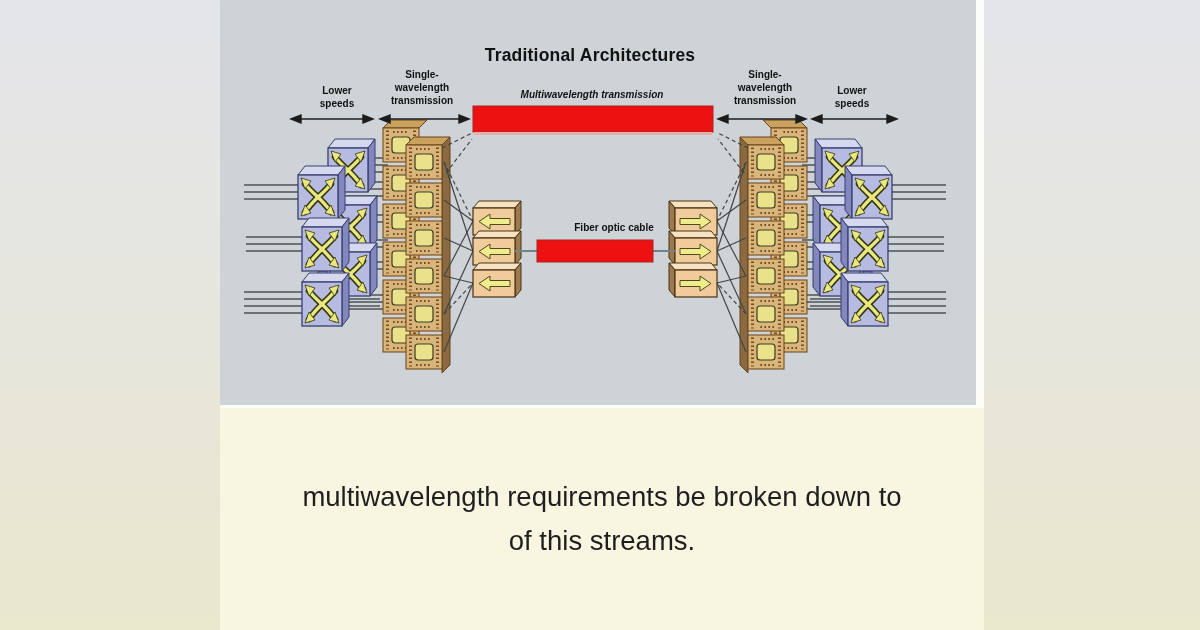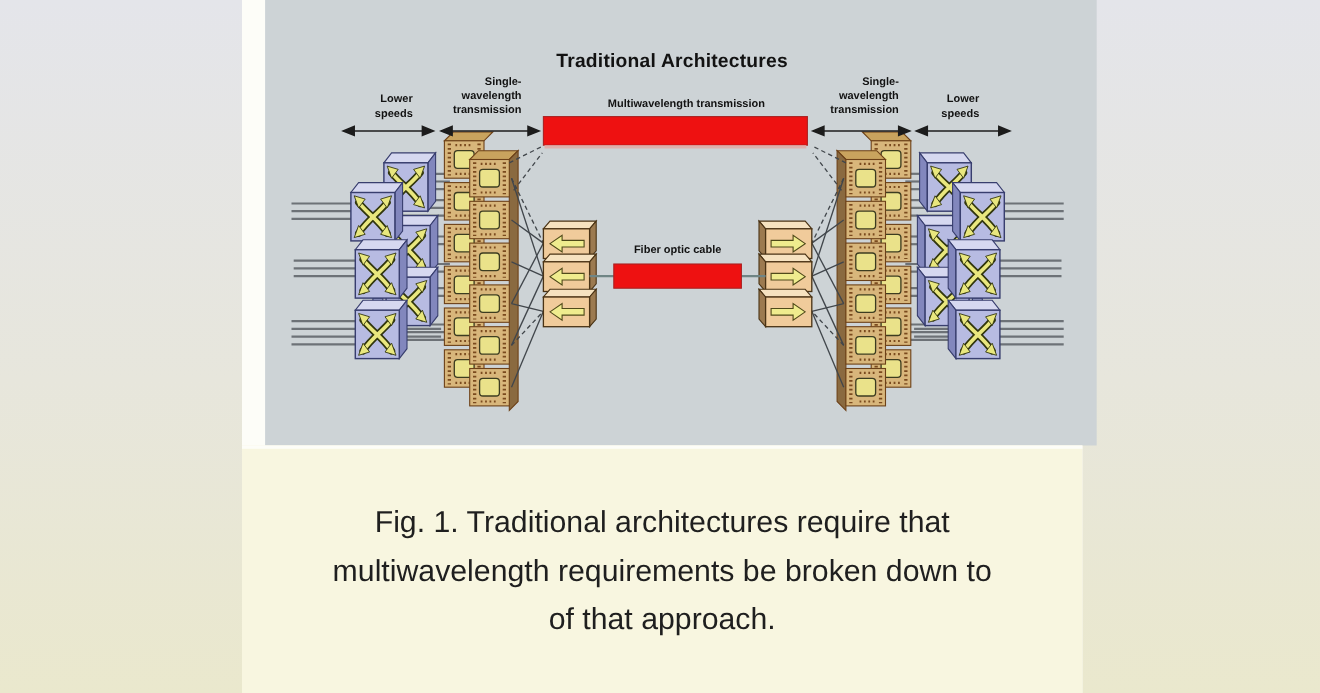--- a/index.html
+++ b/index.html
@@ -2,28 +2,28 @@
 <html><head>
 <meta charset="utf-8">
 <style>
   html,body{margin:0;padding:0;}
   .stage{
     position:relative;width:1200px;height:630px;overflow:hidden;
     background:linear-gradient(180deg,#e4e5ea 0%,#e7e6dc 55%,#eae8cd 100%);
     font-family:"Liberation Sans","DejaVu Sans",sans-serif;
   }
   .figure-column{position:absolute;left:220px;top:0;width:764px;height:630px;background:#fdfdf8;}
-  .diagram-panel{position:absolute;left:0;top:0;width:756px;height:405px;background:#cdd3d6;margin-left:21px;}
+  .diagram-panel{position:absolute;left:0;top:0;width:756px;height:405px;background:#cdd3d6;}
   .diagram-panel svg{position:absolute;left:0;top:0;}
   .dlabel{
     position:absolute;transform:translateX(-50%);text-align:center;
     font-weight:bold;color:#121212;white-space:pre-line;
   }
   .dtitle{font-size:17.5px;line-height:19px;letter-spacing:0.2px;}
-  .dsmall{font-size:10px;line-height:13px;text-align:right;}
+  .dsmall{font-size:10px;line-height:13px;}
   .caption-panel{
     position:absolute;left:0;top:405px;width:764px;height:225px;
     background:#f8f6e0;border-top:3px solid #fdfdf8;box-sizing:border-box;
     display:flex;flex-direction:column;justify-content:center;
     text-align:center;color:#1f1f1f;
   }
   .caption-line{font-size:27.5px;line-height:44px;white-space:nowrap;}
 </style>
 </head>
 <body>
@@ -163,29 +163,28 @@
 
         <rect x="317" y="240" width="116" height="22" fill="#ee1111" stroke="#aa2222"></rect>
       </svg>
 
       <div class="dlabel dtitle" style="left:370px;top:46px;">Traditional Architectures</div>
       <div class="dlabel dsmall" style="left:117px;top:84px;">Lower
 speeds</div>
       <div class="dlabel dsmall" style="left:202px;top:68px;">Single-
 wavelength
 transmission</div>
-      <div class="dlabel dsmall" style="left:383px;top:88px;">Multiwavelength transmission</div>
+      <div class="dlabel dsmall" style="left:372px;top:88px;font-style:italic;">Multiwavelength transmission</div>
       <div class="dlabel dsmall" style="left:545px;top:68px;">Single-
 wavelength
 transmission</div>
       <div class="dlabel dsmall" style="left:632px;top:84px;">Lower
 speeds</div>
-      <div class="dlabel dsmall" style="left:375px;top:221px;">Fiber optic cable</div>
+      <div class="dlabel dsmall" style="left:394px;top:221px;">Fiber optic cable</div>
     </div>
 
     <div class="caption-panel">
-      <div class="caption-line">Fig. 1. Traditional architectures require that</div>
       <div class="caption-line">multiwavelength requirements be broken down to</div>
-      <div class="caption-line">of that approach.</div>
+      <div class="caption-line">of this streams.</div>
     </div>
 
   </div>
 </div>
 
 </body></html>

